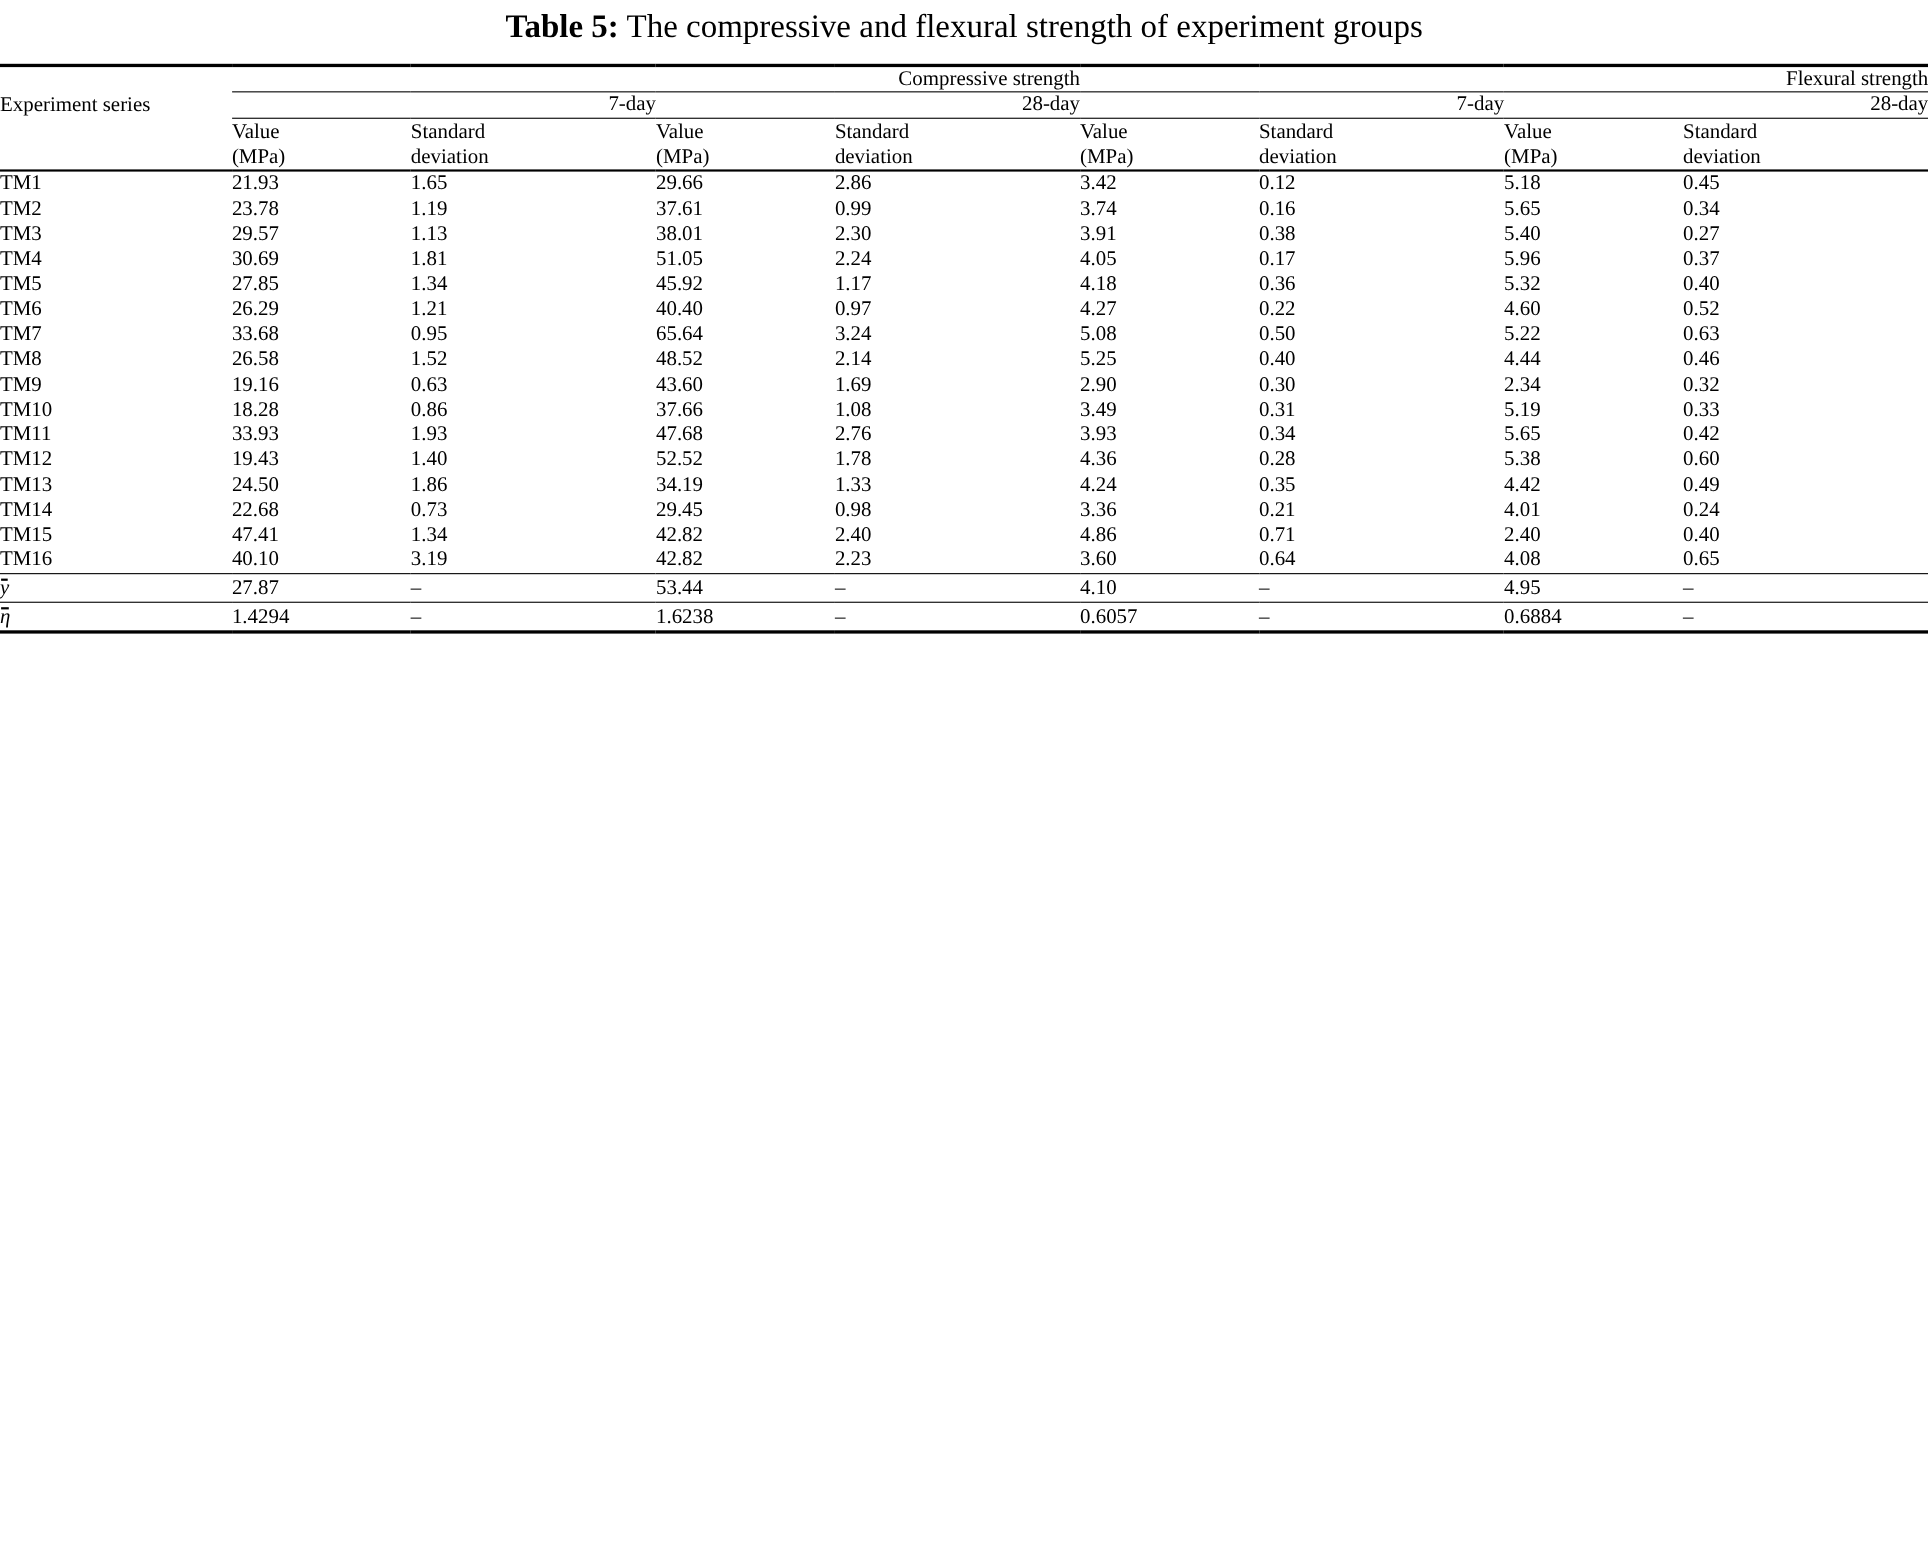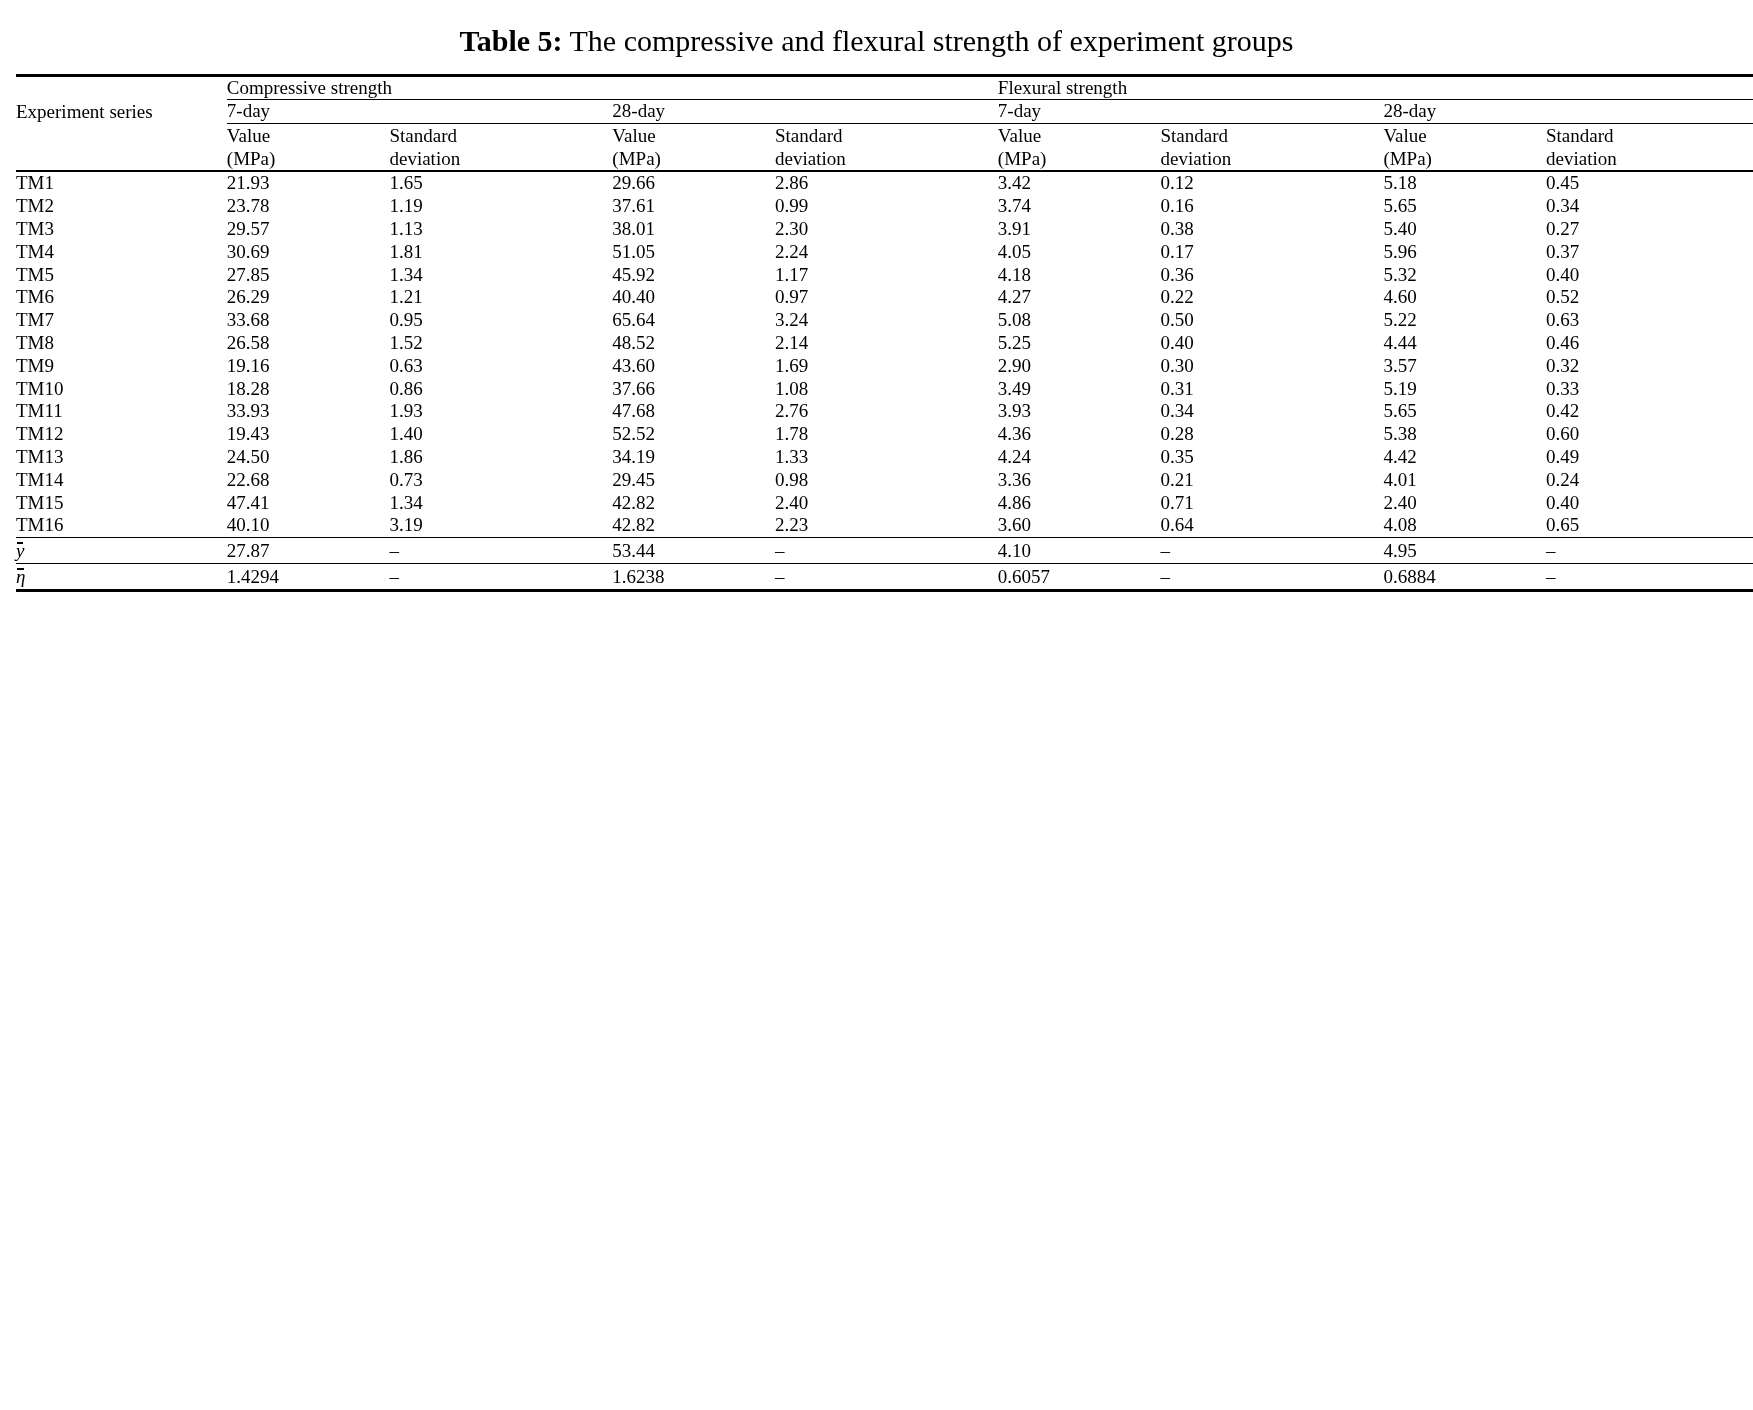--- a/index.html
+++ b/index.html
@@ -9,21 +9,21 @@
   }
   body {
     width: 1753px;
     height: 1410px;
     font-family: "Liberation Serif", "DejaVu Serif", serif;
     color: #000000;
     overflow: hidden;
   }
   .page {
     width: 1753px;
-    padding: 16px;
+    padding: 0;
     box-sizing: border-box;
   }
   .caption {
     text-align: center;
     font-size: 30px;
     padding: 6px 0 14px 0;
     line-height: 1.25;
   }
   .caption .caption-label {
     font-weight: bold;
@@ -46,21 +46,21 @@
   .rule-mid td {
     border-top: 2.5px solid #000;
   }
   .rule-bot td {
     border-top: 3px solid #000;
   }
   .rule-thin td {
     border-top: 1.5px solid #000;
   }
   .hdr-cell {
-    text-align: left;
+    text-align: right;
     padding: 8px 0 6px 0;
     line-height: 1.2;
   }
   .hdr-span-line {
     border-bottom: 1.5px solid #000;
   }
   .hdr-left {
     text-align: left;
     padding: 10px 0 6px 0;
     line-height: 1.2;
@@ -261,21 +261,21 @@
       <td class="data">0.46</td>
     </tr>
     <tr>
       <td class="label pad-left">TM9</td>
       <td class="data">19.16</td>
       <td class="data">0.63</td>
       <td class="data">43.60</td>
       <td class="data">1.69</td>
       <td class="data">2.90</td>
       <td class="data">0.30</td>
-      <td class="data">3.57</td>
+      <td class="data">2.34</td>
       <td class="data">0.32</td>
     </tr>
     <tr>
       <td class="label pad-left">TM10</td>
       <td class="data">18.28</td>
       <td class="data">0.86</td>
       <td class="data">37.66</td>
       <td class="data">1.08</td>
       <td class="data">3.49</td>
       <td class="data">0.31</td>

